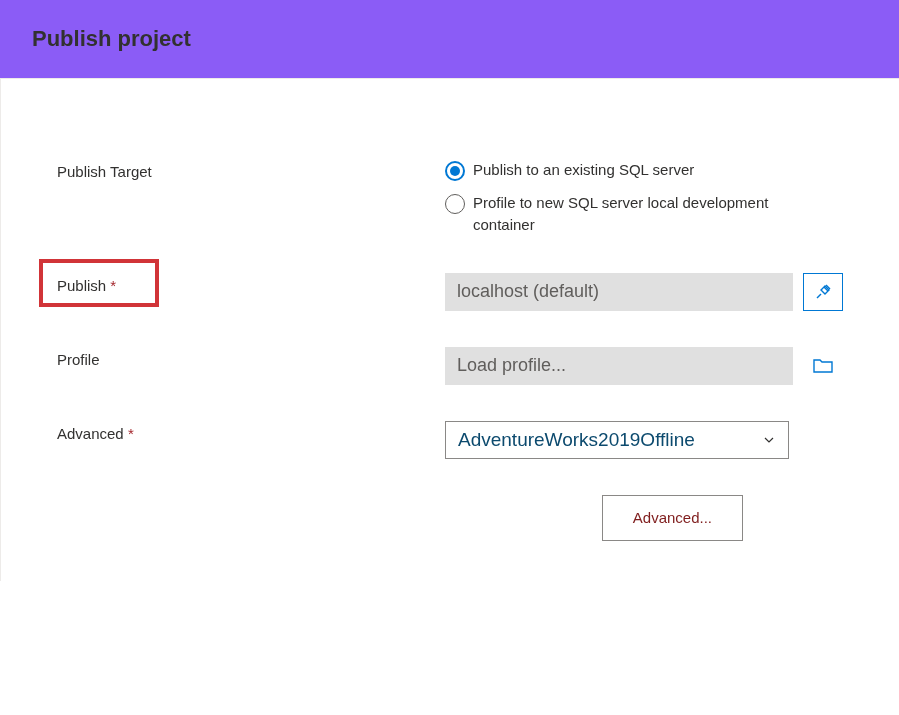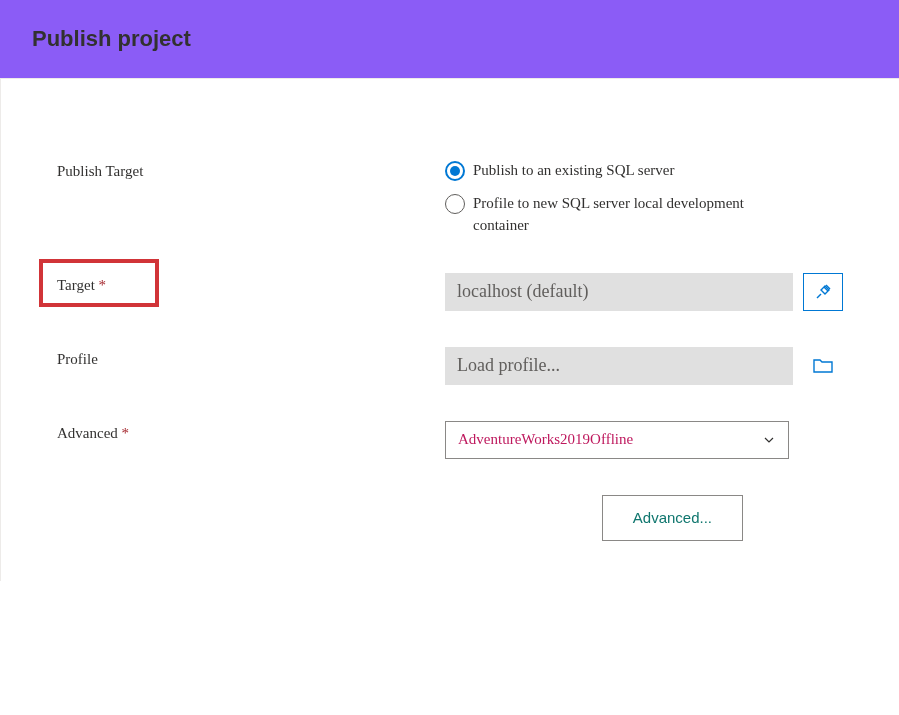--- a/index.html
+++ b/index.html
@@ -23,21 +23,20 @@
       color: #323130;
     }
     .content {
       padding: 80px 56px 40px 56px;
       border-left: 1px solid #edebe9;
     }
     .form-row {
       display: flex;
       align-items: flex-start;
       margin-bottom: 36px;
-      font-family: Liberation Serif, serif;
     }
     .label-col {
       width: 388px;
       flex-shrink: 0;
       padding-top: 4px;
       font-size: 15px;
       color: #323130;
     }
     .label-col.highlight {
       position: relative;
@@ -133,39 +132,39 @@
       height: 38px;
       border: 1px solid #8a8886;
       background: #ffffff;
       display: flex;
       align-items: center;
       padding: 0 12px;
       cursor: pointer;
     }
     .select-value {
       flex: 1;
-      font-size: 15px;
-      color: #be185d;
+      font-size: 19px;
+      color: #0c4a6e;
     }
     .chevron {
       flex-shrink: 0;
     }
     .button-row {
       display: flex;
       justify-content: flex-end;
       margin-top: 10px;
       padding-right: 100px;
     }
     .btn-secondary {
       height: 46px;
       padding: 0 30px;
       border: 1px solid #8a8886;
       background: #ffffff;
       font-size: 15px;
-      color: #0f766e;
+      color: #7f1d1d;
       cursor: pointer;
       font-family: inherit;
     }
     svg { display: block; }
   </style>
 </head>
 <body>
 
 <div class="header">
   <h1>Publish project</h1>
@@ -185,21 +184,21 @@
           <div class="radio-circle"></div>
           <div class="radio-label">Profile to new SQL server local development container</div>
         </div>
       </div>
     </div>
   </div>
 
   <div class="form-row">
     <div class="label-col highlight">
       <div class="highlight-box"></div>
-      <span class="required">Target</span>
+      <span class="required">Publish</span>
     </div>
     <div class="field-col">
       <input type="text" class="text-input" placeholder="localhost (default)" style="">
       <div class="icon-btn">
         <svg width="20" height="20" viewBox="0 0 20 20" fill="none" stroke="#0078d4" stroke-width="1.4">
           <path d="M13 3 L17 7"></path>
           <path d="M11 5 L15 9"></path>
           <path d="M12 4 L8 8 L12 12 L16 8 Z"></path>
           <path d="M8 12 L4 16"></path>
         </svg>

